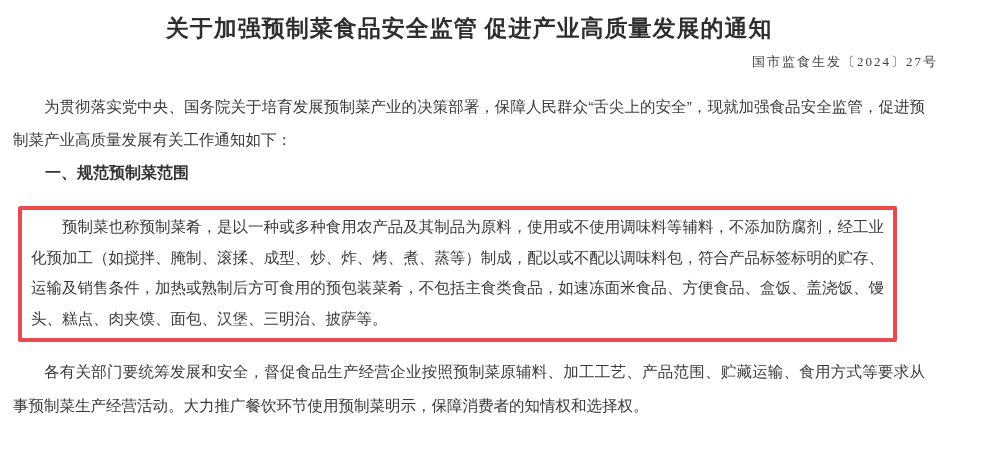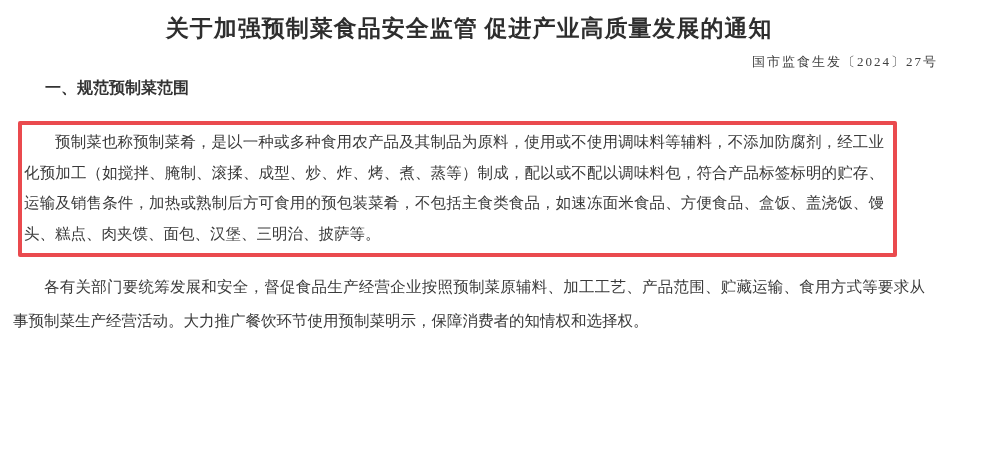--- a/index.html
+++ b/index.html
@@ -46,21 +46,21 @@
   .section-heading {
     text-indent: 2em;
     font-weight: bold;
     font-size: 16px;
     color: #333333;
   }
   .highlight-box {
     margin: 17px 28px 0 5px;
     border: 4px solid #ea4a4e;
     border-radius: 2px;
-    padding: 2px 9px 4px 2px;
+    padding: 2px 9px 4px 9px;
   }
   .highlight-box p {
     text-indent: 2em;
     line-height: 30.5px;
   }
   .closing {
     margin-top: 13px;
     text-indent: 2em;
     line-height: 34px;
   }
@@ -68,20 +68,21 @@
 </head>
 <body>
 
 <div class="page">
   <h1 class="doc-title">关于加强预制菜食品安全监管  促进产业高质量发展的通知</h1>
 
   <div class="doc-number">国市监食生发〔2024〕27号</div>
 
   <div class="content">
 
+    <p class="intro">为贯彻落实党中央、国务院关于培育发展预制菜产业的决策部署，保障人民群众“舌尖上的安全”，现就加强食品安全监管，促进预制菜产业高质量发展有关工作通知如下：</p>
 
     <p class="section-heading">一、规范预制菜范围</p>
 
     <div class="highlight-box">
       <p>预制菜也称预制菜肴，是以一种或多种食用农产品及其制品为原料，使用或不使用调味料等辅料，不添加防腐剂，经工业化预加工（如搅拌、腌制、滚揉、成型、炒、炸、烤、煮、蒸等）制成，配以或不配以调味料包，符合产品标签标明的贮存、运输及销售条件，加热或熟制后方可食用的预包装菜肴，不包括主食类食品，如速冻面米食品、方便食品、盒饭、盖浇饭、馒头、糕点、肉夹馍、面包、汉堡、三明治、披萨等。</p>
     </div>
 
     <p class="closing">各有关部门要统筹发展和安全，督促食品生产经营企业按照预制菜原辅料、加工工艺、产品范围、贮藏运输、食用方式等要求从事预制菜生产经营活动。大力推广餐饮环节使用预制菜明示，保障消费者的知情权和选择权。</p>
   </div>
 </div>

